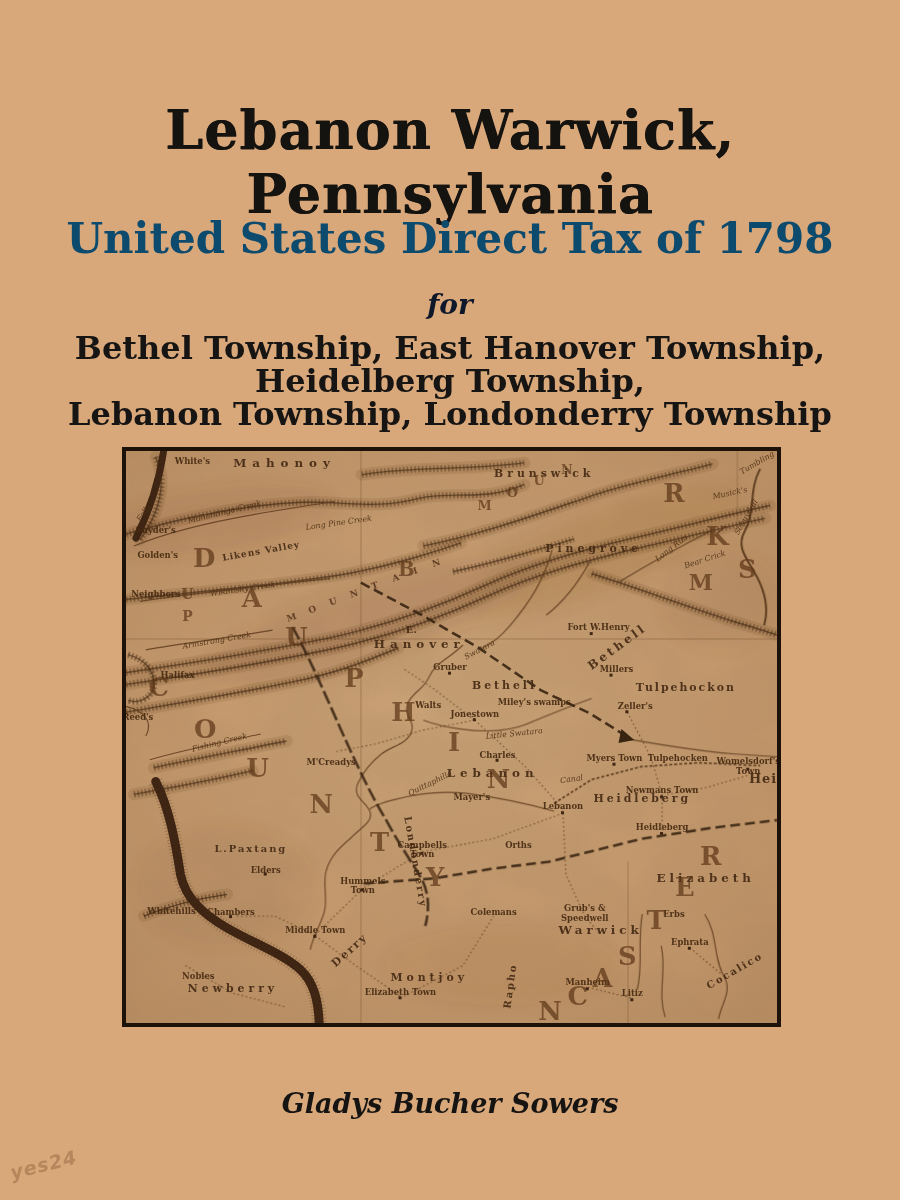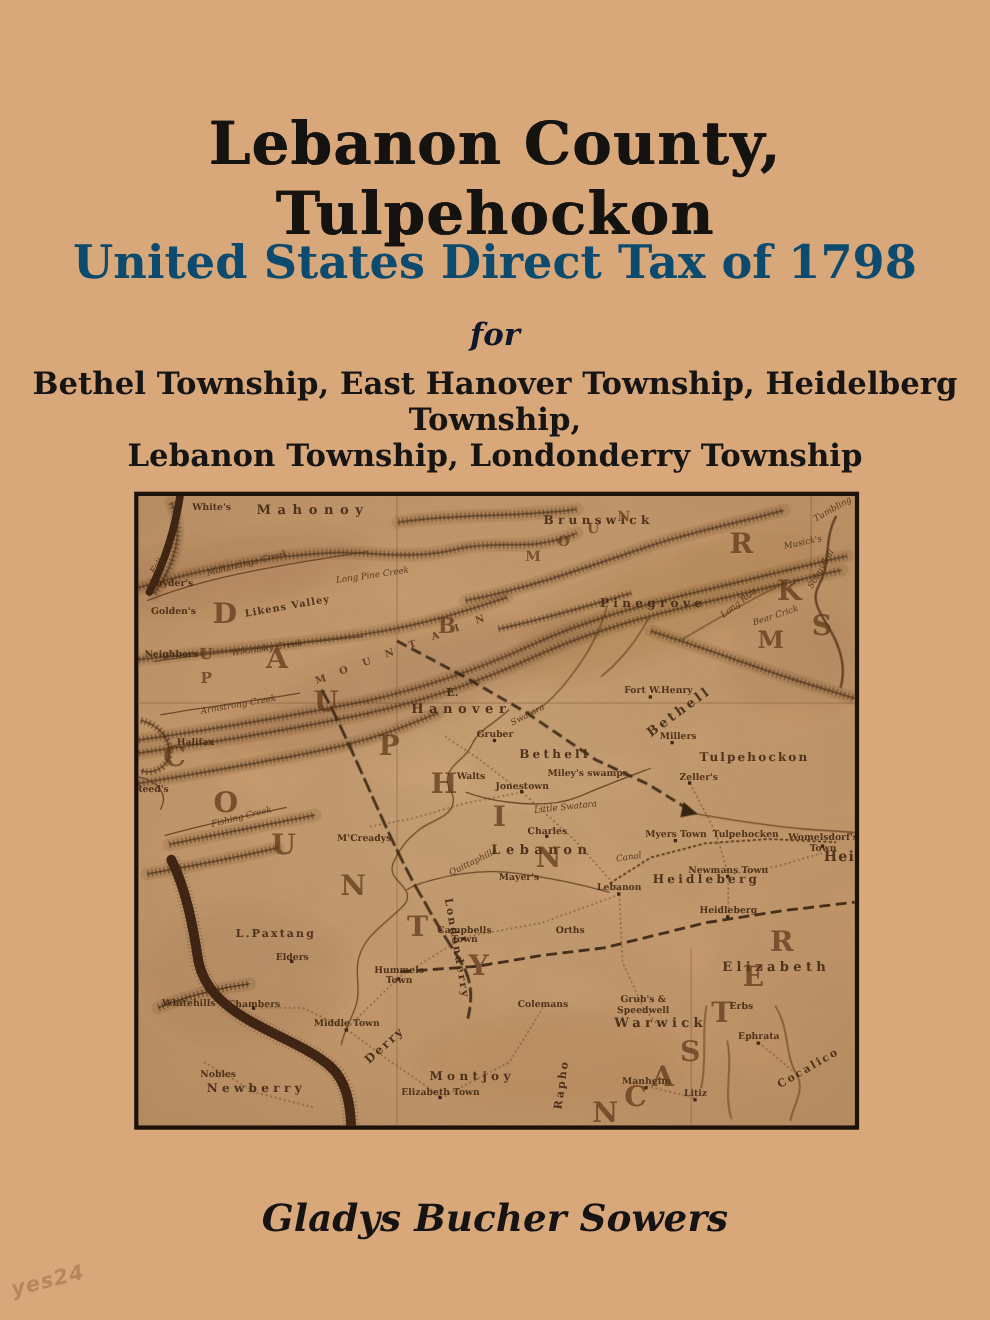--- a/index.html
+++ b/index.html
@@ -21,33 +21,33 @@
     text-align:center;font-weight:bold;font-size:42px;
     color:#0c4a6e;margin:0;
   }
   .forword{
     position:absolute;top:288px;left:0;width:900px;
     text-align:center;font-style:italic;font-size:28px;font-weight:600;
     color:#0f172a;
   }
   .townships{
     position:absolute;top:332px;left:0;width:900px;
-    text-align:center;font-weight:bold;font-size:28px;line-height:33px;
+    text-align:center;font-weight:bold;font-size:32px;line-height:33px;
     color:#171513;
   }
   .map-frame{
     position:absolute;left:122px;top:447px;
     width:651px;height:572px;
     border:4px solid #1c1209;
     background:#c89a6e;
   }
   .map-frame svg{display:block;width:100%;height:100%;}
   .author{
     position:absolute;top:1088px;left:0;width:900px;
-    text-align:center;font-weight:bold;font-style:italic;font-size:34px;
+    text-align:center;font-weight:bold;font-style:italic;font-size:27px;
     color:#161412;
   }
   .watermark{
     position:absolute;left:8px;top:1162px;
     font-family:"DejaVu Sans", sans-serif;
     font-style:italic;font-weight:bold;font-size:19px;
     letter-spacing:1px;color:rgba(148,102,64,0.5);
     transform:rotate(-14deg);transform-origin:left top;
   }
   
@@ -69,21 +69,21 @@
   text.town{font-weight:bold;fill:#42260f;opacity:.92;}
   text.creek{font-style:italic;fill:#4a2c12;opacity:.9;}
   text.cletter{font-weight:bold;fill:#5a3416;opacity:.72;}
   text.mtn{font-weight:bold;fill:#4a2a12;opacity:.8;}
 </style>
 </head>
 <body>
 
 <div class="cover">
 
-  <h1 class="title">Lebanon County, Tulpehockon</h1>
+  <h1 class="title">Lebanon Warwick, Pennsylvania</h1>
 
   <h2 class="subtitle">United States Direct Tax of 1798</h2>
 
   <div class="forword">for</div>
 
   <div class="townships">
     <div>Bethel Township, East Hanover Township, Heidelberg Township,</div>
     <div>Lebanon Township, Londonderry Township</div>
   </div>
 

